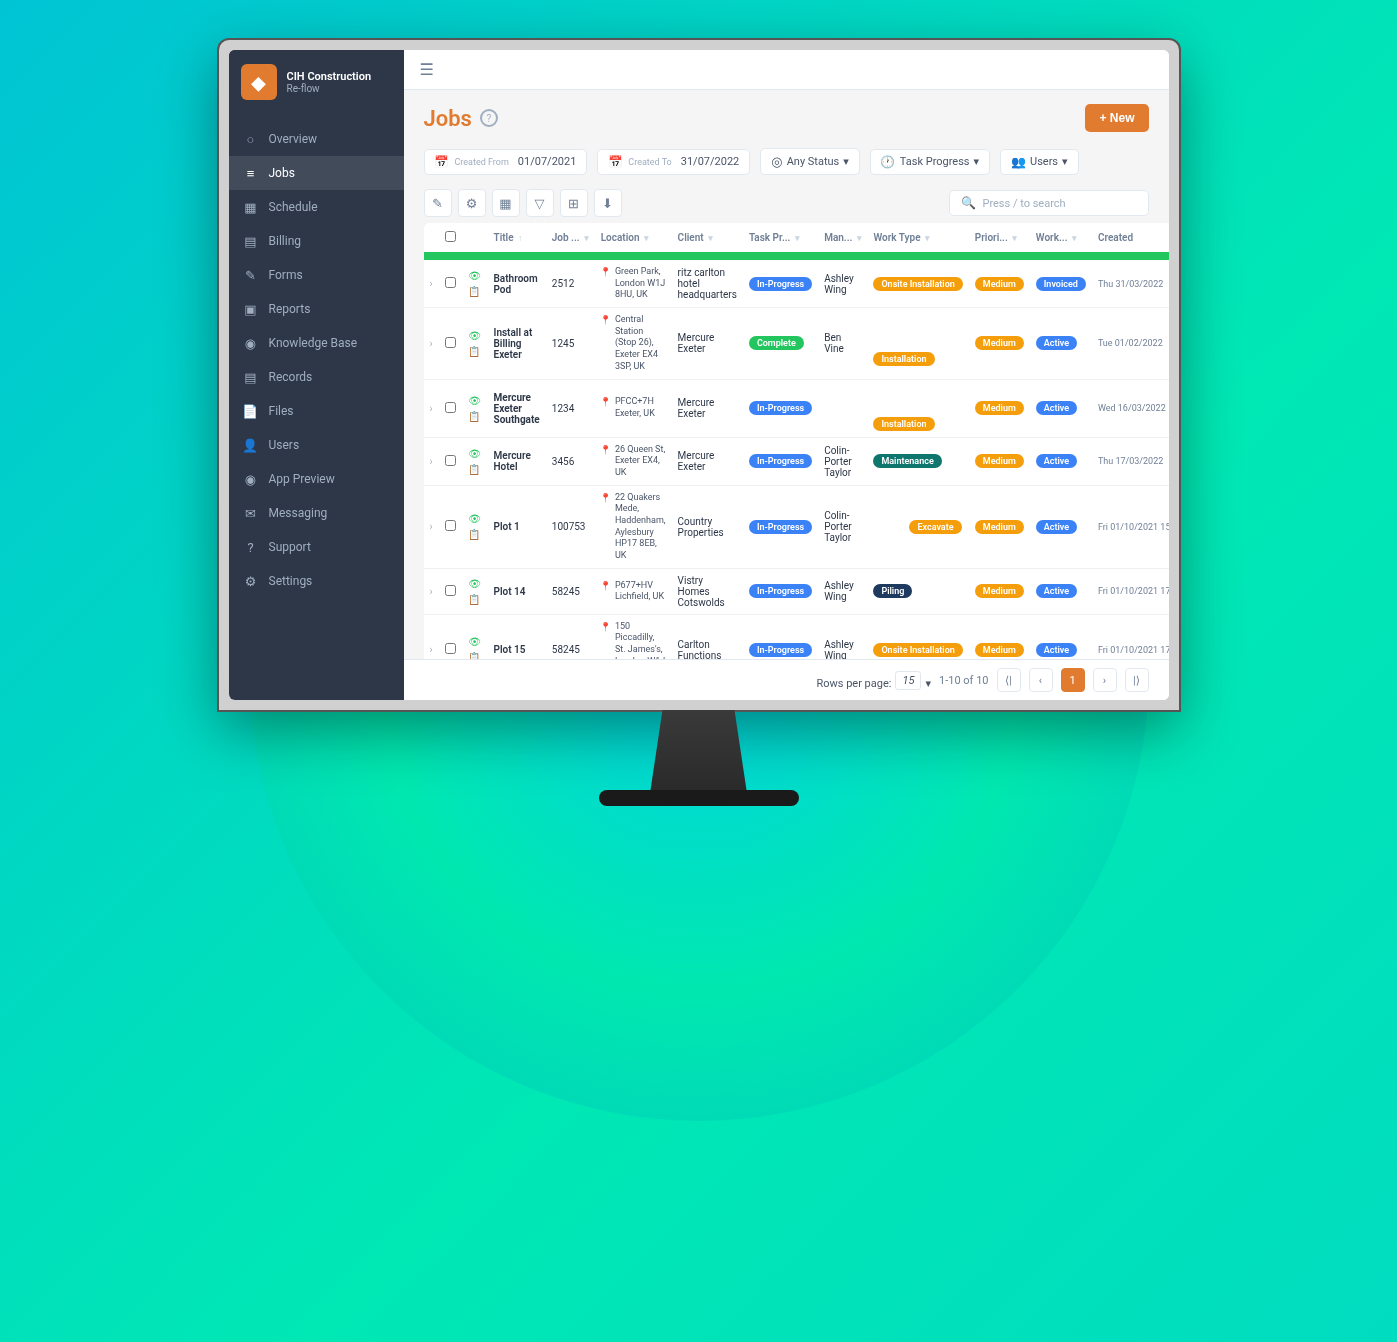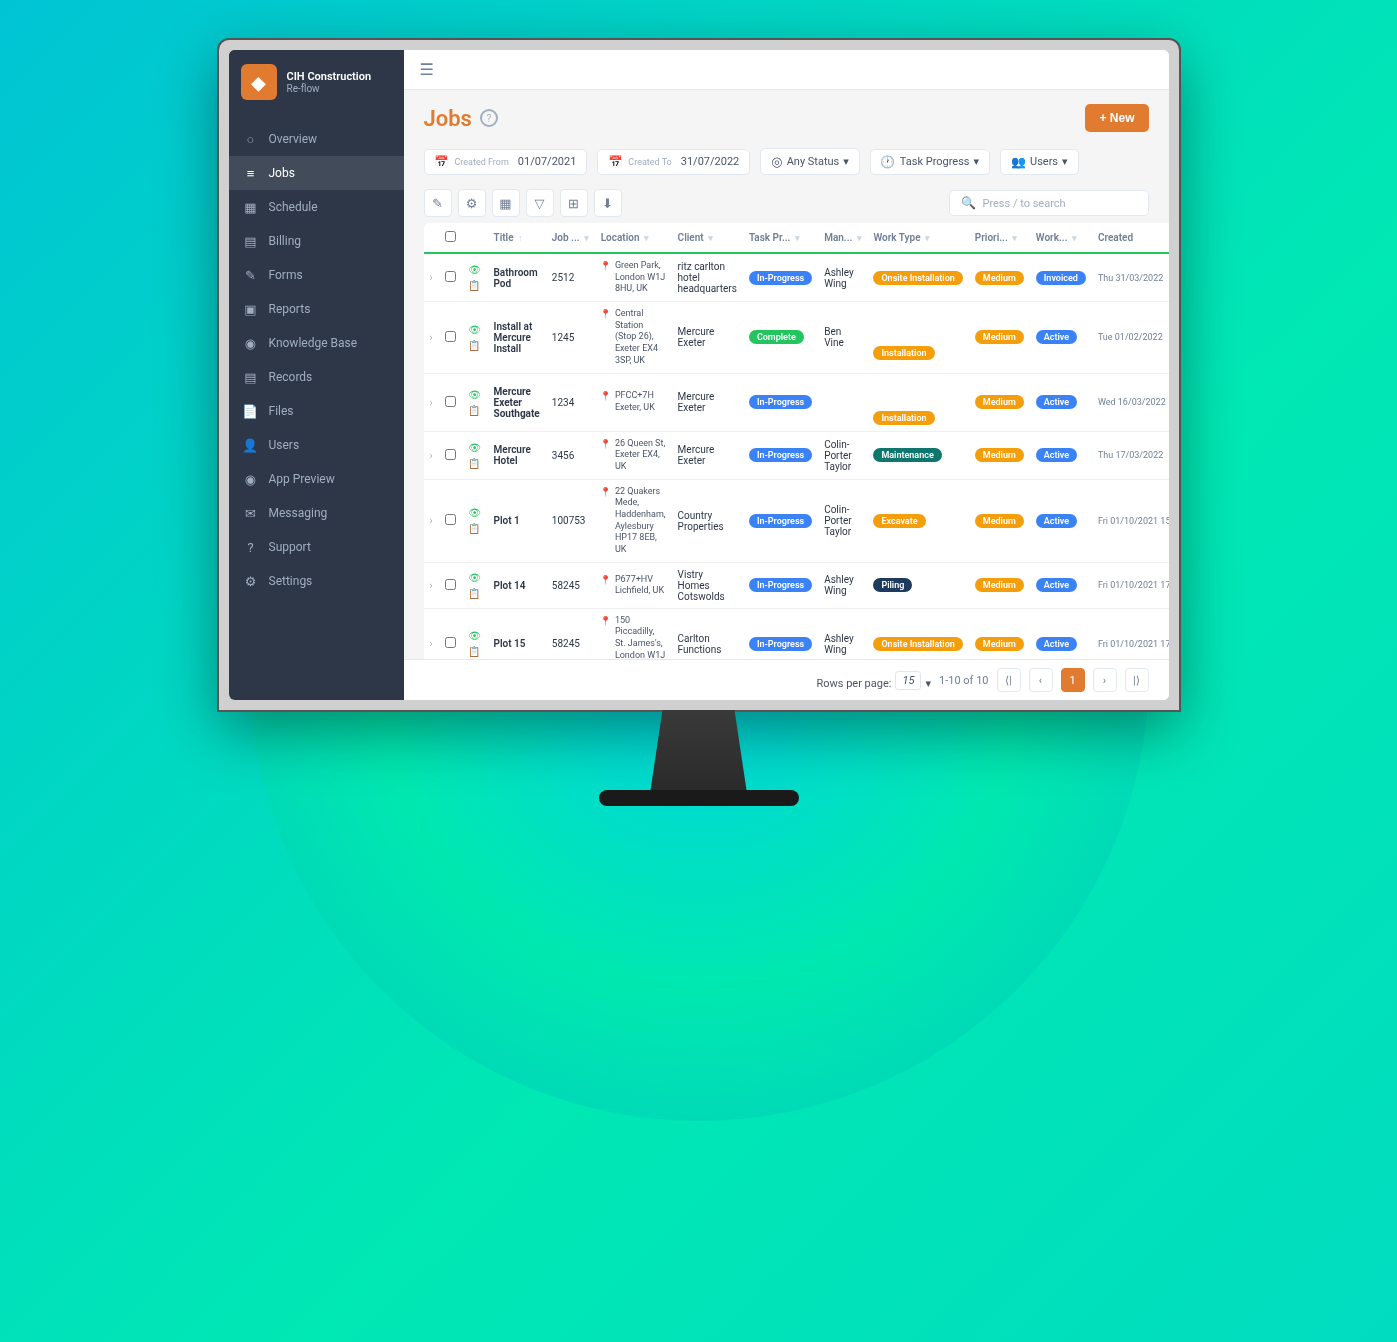--- a/index.html
+++ b/index.html
@@ -278,21 +278,21 @@
     }
     table {
       width: 100%;
       border-collapse: collapse;
       background: #fff;
       font-size: 11px;
       border-radius: 6px;
       overflow: hidden;
     }
     thead tr {
-      border-bottom: 2px solid #22c55e;
+      border-bottom: 8px solid #22c55e;
       background: #fff;
     }
     th {
       padding: 8px 6px;
       text-align: left;
       font-size: 10px;
       font-weight: 600;
       color: #718096;
       white-space: nowrap;
       cursor: pointer;
@@ -318,21 +318,21 @@
       color: #fff;
       white-space: nowrap;
     }
     .badge-inprogress { background: #3b82f6; }
     .badge-complete { background: #22c55e; }
     .badge-invoiced { background: #3b82f6; }
     .badge-active { background: #3b82f6; }
     .badge-onsite { background: #f59e0b; }
     .badge-installation { background: #f59e0b; margin-top: 31px; }
     .badge-maintenance { background: #0f766e; }
-    .badge-excavate { background: #f59e0b; }
+    .badge-excavate { background: #f59e0b; margin-left: 36px; }
     .badge-piling { background: #1e3a5f; color: #fff; }
     .badge-medium { background: #f59e0b; }
 
     .row-icons {
       display: flex;
       flex-direction: column;
       gap: 2px;
       align-items: center;
     }
     .row-icon {
@@ -629,21 +629,21 @@
     <td style="text-align:center;color:#a0aec0;font-size:10px;">›</td>
     <td>
       <input type="checkbox" style="width: 11px; height: 11px;">
     </td>
     <td>
       <div class="row-icons">
         <div class="row-icon icon-green">👁</div>
         <div class="row-icon icon-gray">📋</div>
       </div>
     </td>
-    <td style="font-weight:600;font-size:10px;">Install at Mercure Install</td>
+    <td style="font-weight:600;font-size:10px;">Install at Billing Exeter</td>
     <td>1245</td>
     <td>
       <div class="location-cell">
         <span class="location-pin">📍</span>
         <span style="font-size:9px;line-height:1.3;">Central Station (Stop 26), Exeter EX4 3SP, UK</span>
       </div>
     </td>
     <td style="font-size:10px;">Mercure Exeter</td>
     <td><span class="badge badge-complete">Complete</span></td>
     <td style="font-size:10px;">Ben Vine</td>

